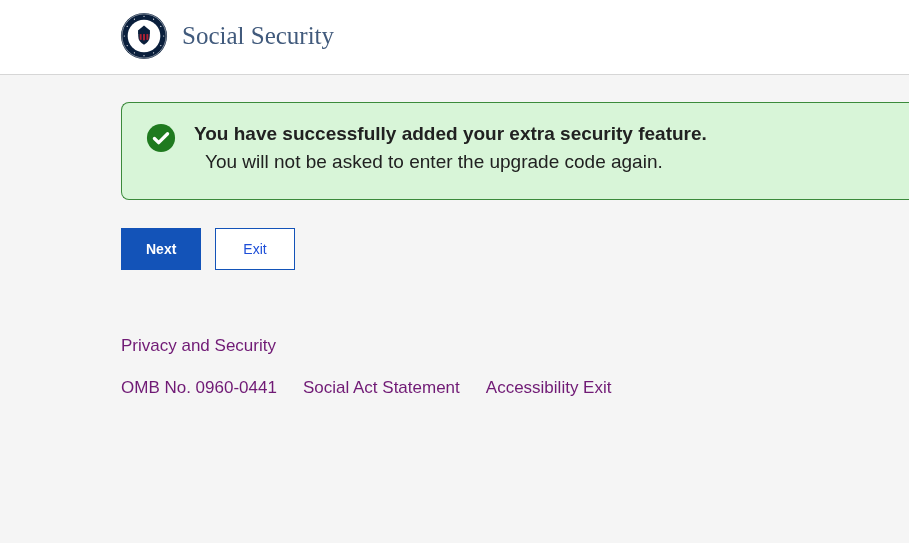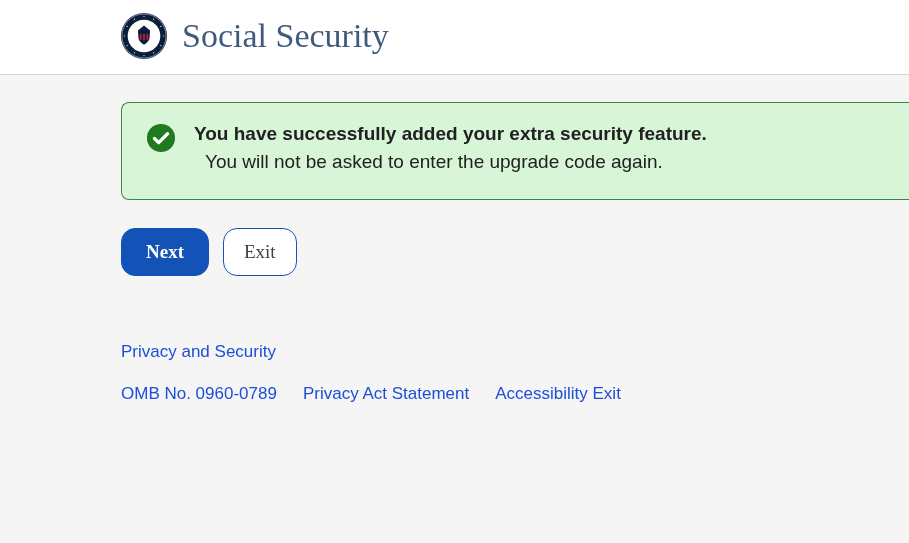--- a/index.html
+++ b/index.html
@@ -23,21 +23,21 @@
       background: #ffffff;
     }
     
     .seal {
       width: 48px;
       height: 48px;
       margin-right: 14px;
     }
     
     .site-title {
-      font-size: 34px;
+      font-size: 25px;
       font-weight: 400;
       color: #415a7c;
       font-family: Georgia, 'Times New Roman', serif;
     }
     
     .divider {
       height: 1px;
       background: #d6d6d6;
       width: 100%;
     }
@@ -88,57 +88,57 @@
       margin-left: 11px;
     }
     
     .button-row {
       display: flex;
       gap: 14px;
       margin-bottom: 66px;
     }
     
     .btn {
-      font-size: 19px;
+      font-size: 14px;
       font-weight: bold;
       padding: 12px 24px;
-      border-radius: 14px;
+      border-radius: 0;
       cursor: pointer;
-      font-family: Liberation Serif, serif;
+      font-family: Liberation Sans, sans-serif;
     }
     
     .btn-primary {
       background: #1353b8;
       color: #ffffff;
       border: 1px solid #1353b8;
     }
     
     .btn-secondary {
       background: #ffffff;
-      color: #404040;
+      color: #1d4ed8;
       border: 1.5px solid #1353b8;
       font-weight: 400;
-      padding: 12px 20px;
+      padding: 12px 27px;
     }
     
     .footer-links {
       font-size: 17px;
     }
     
     .footer-row-1 {
       margin-bottom: 22px;
     }
     
     .footer-row-2 {
       display: flex;
       gap: 26px;
     }
     
     .footer-link {
-      color: #1d4ed8;
+      color: #701a75;
       text-decoration: none;
       cursor: pointer;
     }
   </style>
 </head>
 <body>
 
 <div class="header">
   <span class="seal">
     <svg viewBox="0 0 100 100" width="48" height="48">
@@ -191,19 +191,19 @@
   <div class="button-row">
     <button class="btn btn-primary">Next</button>
     <button class="btn btn-secondary">Exit</button>
   </div>
 
   <div class="footer-links">
     <div class="footer-row-1">
       <a class="footer-link">Privacy and Security</a>
     </div>
     <div class="footer-row-2">
-      <a class="footer-link">OMB No. 0960-0789</a>
-      <a class="footer-link">Privacy Act Statement</a>
+      <a class="footer-link">OMB No. 0960-0441</a>
+      <a class="footer-link">Social Act Statement</a>
       <a class="footer-link">Accessibility Exit</a>
     </div>
   </div>
 
 </div>
 
 </body></html>

